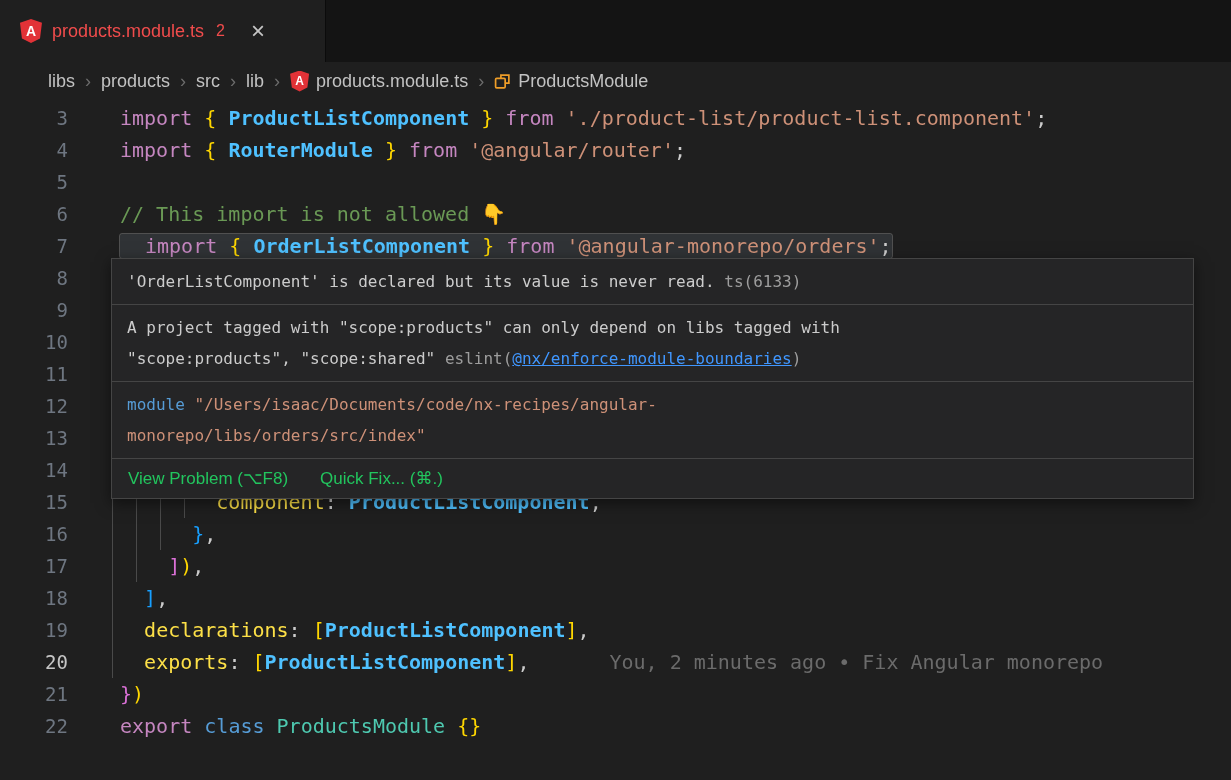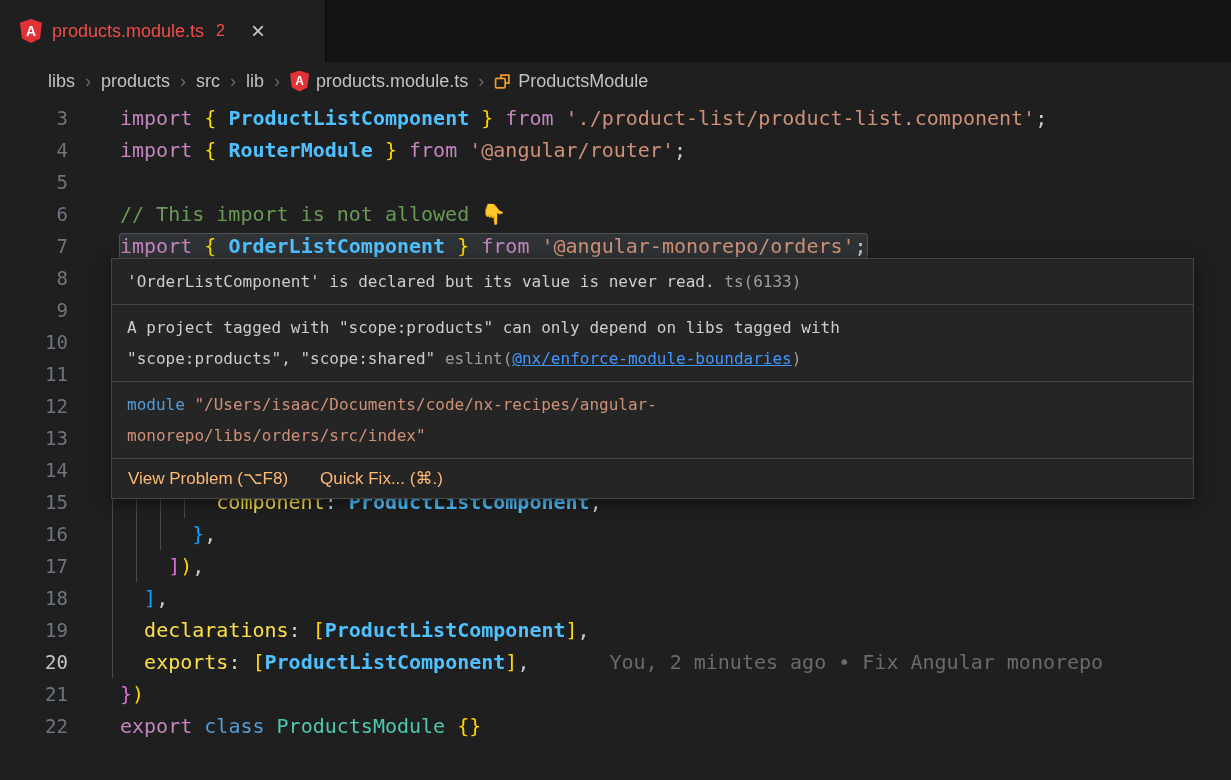--- a/index.html
+++ b/index.html
@@ -34,21 +34,21 @@
   .line { position:relative; height:32px; line-height:32px; white-space:pre; }
   .ln { position:absolute; left:0; top:0; width:68px; text-align:right;
         color:#6e7681; font-size:19px; cursor:pointer; }
   .ln.active { color:#c6c6c6; }
   .content { position:absolute; left:112px; top:0; white-space:pre; cursor:text;margin-left:8px; }
   .guide { position:absolute; top:0; height:32px; width:1px; background:#4a4a4a; }
 
   .err-wrap { background:rgba(90,98,108,0.30); outline:1px solid rgba(140,140,140,0.45);
               border-radius:2px;
               text-decoration:underline wavy #f14c4c; text-decoration-skip-ink:none;
-              text-underline-offset:6px; }
+              text-underline-offset:6px;padding-left:25px; }
   .blame { color:#6b6b6b; margin-left:80px; }
 
   
   .tk-kw   { color:#c586c0; }
   .tk-kw2  { color:#569cd6; }
   .tk-type { color:#4ec9b0; }
   .tk-comp { color:#4fc1ff; font-weight:bold; }
   .tk-prop { color:#fde047; }
   .tk-str  { color:#ce9178; }
   .tk-com  { color:#6a9955; }
@@ -60,21 +60,21 @@
   .tk-link { color:#4097ff; text-decoration:underline; cursor:pointer; }
 
   
   .hover-popup { position:absolute; left:111px; top:158px; width:1083px; z-index:5;
                  background:#252526; border:1px solid #454545;
                  box-shadow:0 4px 14px rgba(0,0,0,0.5); }
   .popup-section { padding:7px 15px; border-bottom:1px solid #454545; }
   .popup-line { white-space:pre; line-height:31px; font-size:16px; color:#cccccc; }
   .popup-actions { display:flex; gap:32px; padding:6px 16px;
                    font-family:"Liberation Sans",sans-serif; font-size:17px; line-height:27px; }
-  .action-link { color:#fdba74; cursor:pointer; }
+  .action-link { color:#22c55e; cursor:pointer; }
 </style>
 </head>
 <body>
 
 <div class="window">
 
   <div class="tabbar">
     <div class="tab">
       <span class="ng-shield">
           <i>A</i>

